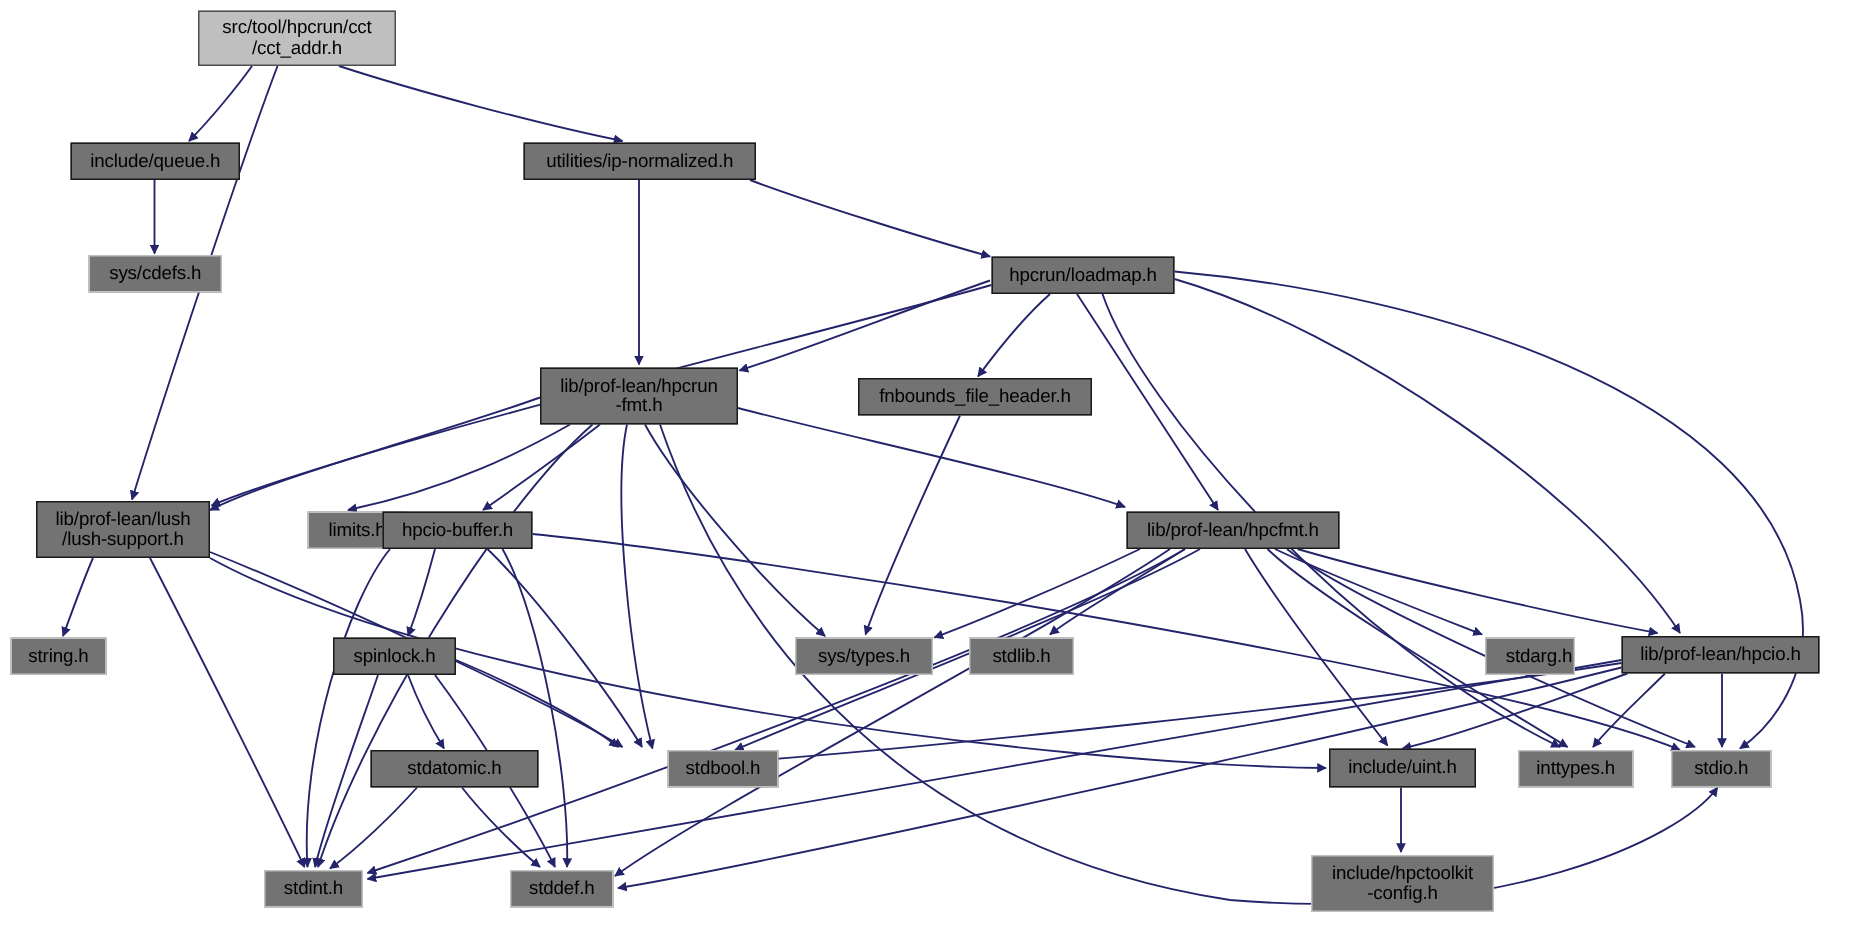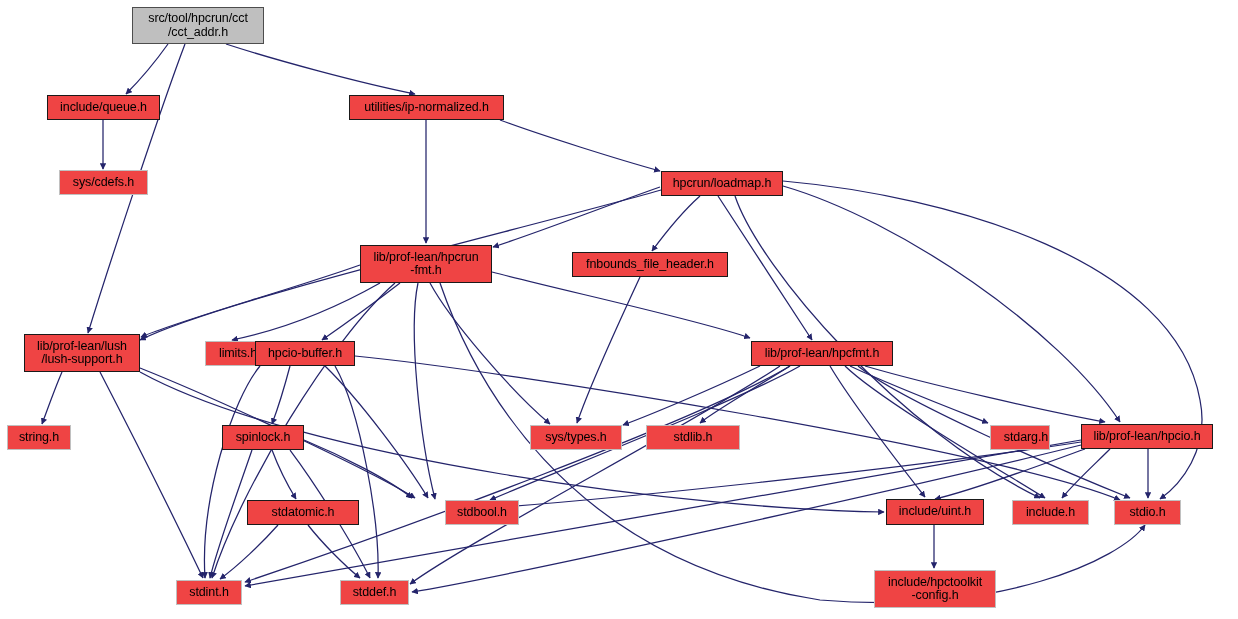--- a/index.html
+++ b/index.html
@@ -25,21 +25,21 @@
   .node-box {
     position: absolute;
     box-sizing: border-box;
     display: flex;
     align-items: center;
     justify-content: center;
     text-align: center;
     font-size: 12.5px;
     line-height: 13.5px;
     color: #000000;
-    background: #ef4444;
+    background: #737373;
     white-space: pre;
     letter-spacing: -0.1px;
   }
   .node-box.b-thin   { border: 1px solid #c0c0c0; }
   .node-box.b-bold   { border: 1.6px solid #1a1a1a; }
   .node-box.b-root   { border: 1.6px solid #4d4d4d; background: #bfbfbf; }
   .node-label { display: block; }
 </style>
 </head>
 <body>
@@ -119,26 +119,26 @@
 -fmt.h</span></div>
       <div class="node-box b-bold" style="left: 572px; top: 252px; width: 156px; height: 25px;"><span class="node-label">fnbounds_file_header.h</span></div>
       <div class="node-box b-bold" style="left: 24px; top: 334px; width: 116px; height: 38px;"><span class="node-label">lib/prof-lean/lush
 /lush-support.h</span></div>
       <div class="node-box b-thin" style="left: 165px; top: 341px; width: 66px; height: 25px; margin-left: 40px;"><span class="node-label">limits.h</span></div>
       <div class="node-box b-bold" style="left: 255px; top: 341px; width: 100px; height: 25px; justify-content: center;"><span class="node-label">hpcio-buffer.h</span></div>
       <div class="node-box b-bold" style="left: 751px; top: 341px; width: 142px; height: 25px;"><span class="node-label">lib/prof-lean/hpcfmt.h</span></div>
       <div class="node-box b-thin" style="left: 7px; top: 425px; width: 64px; height: 25px;"><span class="node-label">string.h</span></div>
       <div class="node-box b-bold" style="left: 222px; top: 425px; width: 82px; height: 25px;"><span class="node-label">spinlock.h</span></div>
       <div class="node-box b-thin" style="left: 530px; top: 425px; width: 92px; height: 25px;"><span class="node-label">sys/types.h</span></div>
-      <div class="node-box b-thin" style="left: 646px; top: 425px; width: 94px; height: 25px;"><span class="node-label">stdlib.h</span></div>
+      <div class="node-box b-thin" style="left: 646px; top: 425px; width: 70px; height: 25px;"><span class="node-label">stdlib.h</span></div>
       <div class="node-box b-thin" style="left: 990px; top: 425px; width: 60px; height: 25px; padding-left: 12px;"><span class="node-label">stdarg.h</span></div>
       <div class="node-box b-bold" style="left: 1081px; top: 424px; width: 132px; height: 25px;"><span class="node-label">lib/prof-lean/hpcio.h</span></div>
       <div class="node-box b-bold" style="left: 247px; top: 500px; width: 112px; height: 25px;"><span class="node-label">stdatomic.h</span></div>
       <div class="node-box b-thin" style="left: 413px; top: 500px; width: 74px; height: 25px; margin-left: 32px;"><span class="node-label">stdbool.h</span></div>
       <div class="node-box b-bold" style="left: 886px; top: 499px; width: 98px; height: 26px;"><span class="node-label">include/uint.h</span></div>
-      <div class="node-box b-thin" style="left: 1012px; top: 500px; width: 77px; height: 25px;"><span class="node-label">include.h</span></div>
+      <div class="node-box b-thin" style="left: 1012px; top: 500px; width: 77px; height: 25px;"><span class="node-label">inttypes.h</span></div>
       <div class="node-box b-thin" style="left: 1114px; top: 500px; width: 67px; height: 25px;"><span class="node-label">stdio.h</span></div>
       <div class="node-box b-thin" style="left: 176px; top: 580px; width: 66px; height: 25px;"><span class="node-label">stdint.h</span></div>
       <div class="node-box b-thin" style="left: 340px; top: 580px; width: 69px; height: 25px;"><span class="node-label">stddef.h</span></div>
       <div class="node-box b-thin" style="left: 874px; top: 570px; width: 122px; height: 38px;"><span class="node-label">include/hpctoolkit
 -config.h</span></div>
     </div>
 </div>
 
 </body></html>

